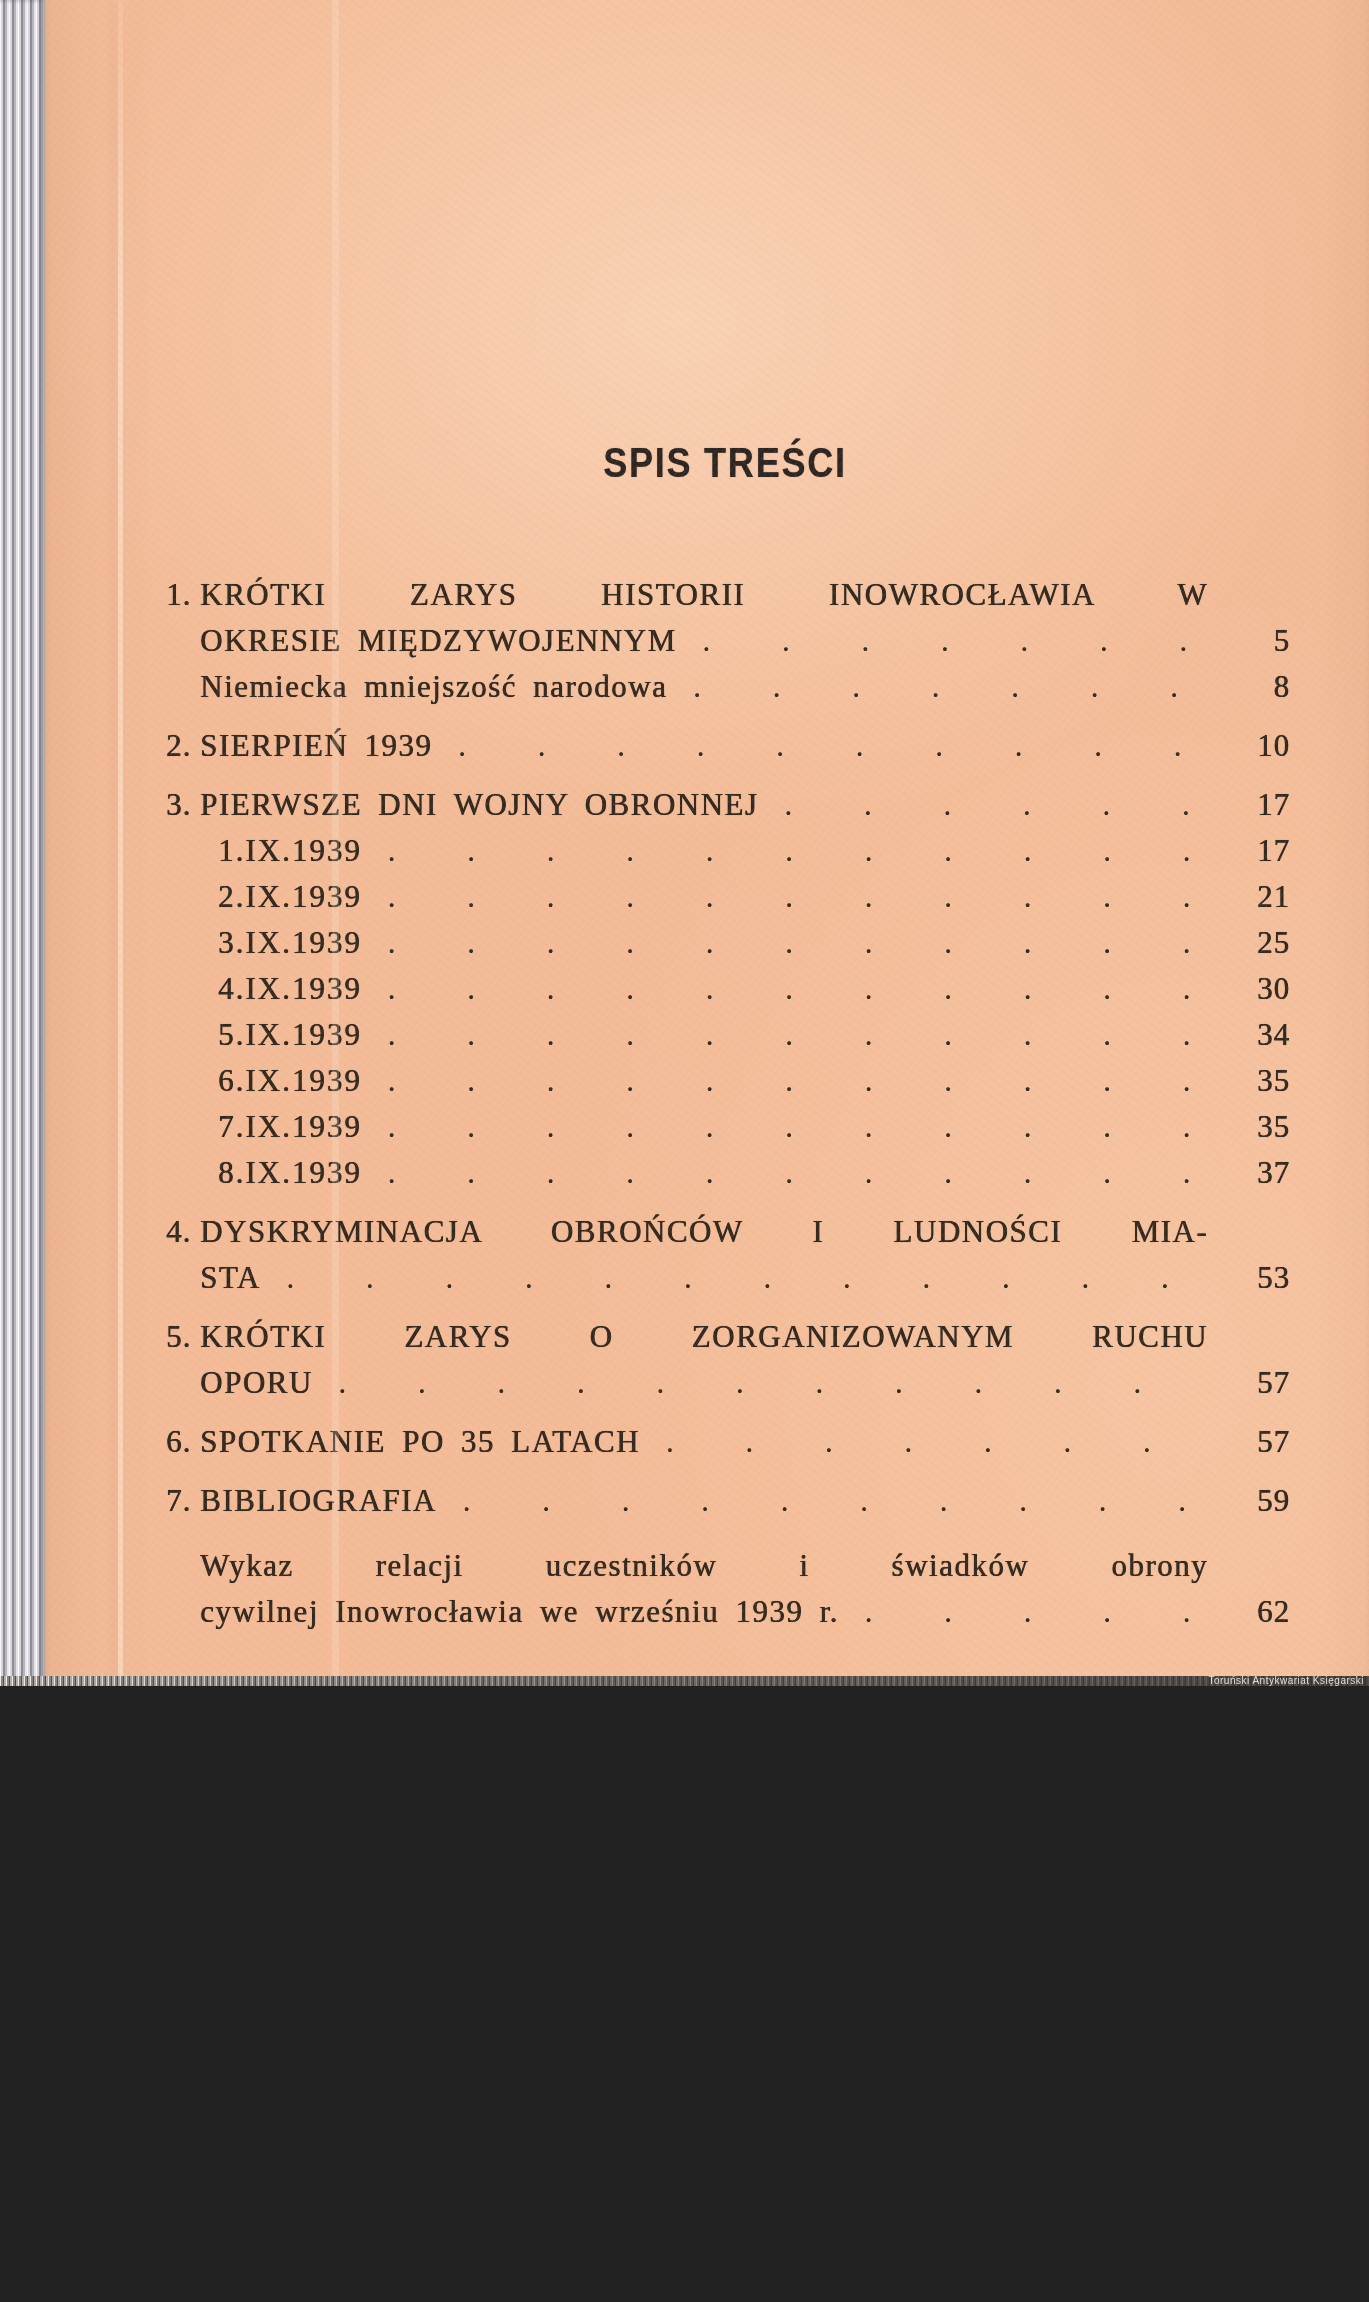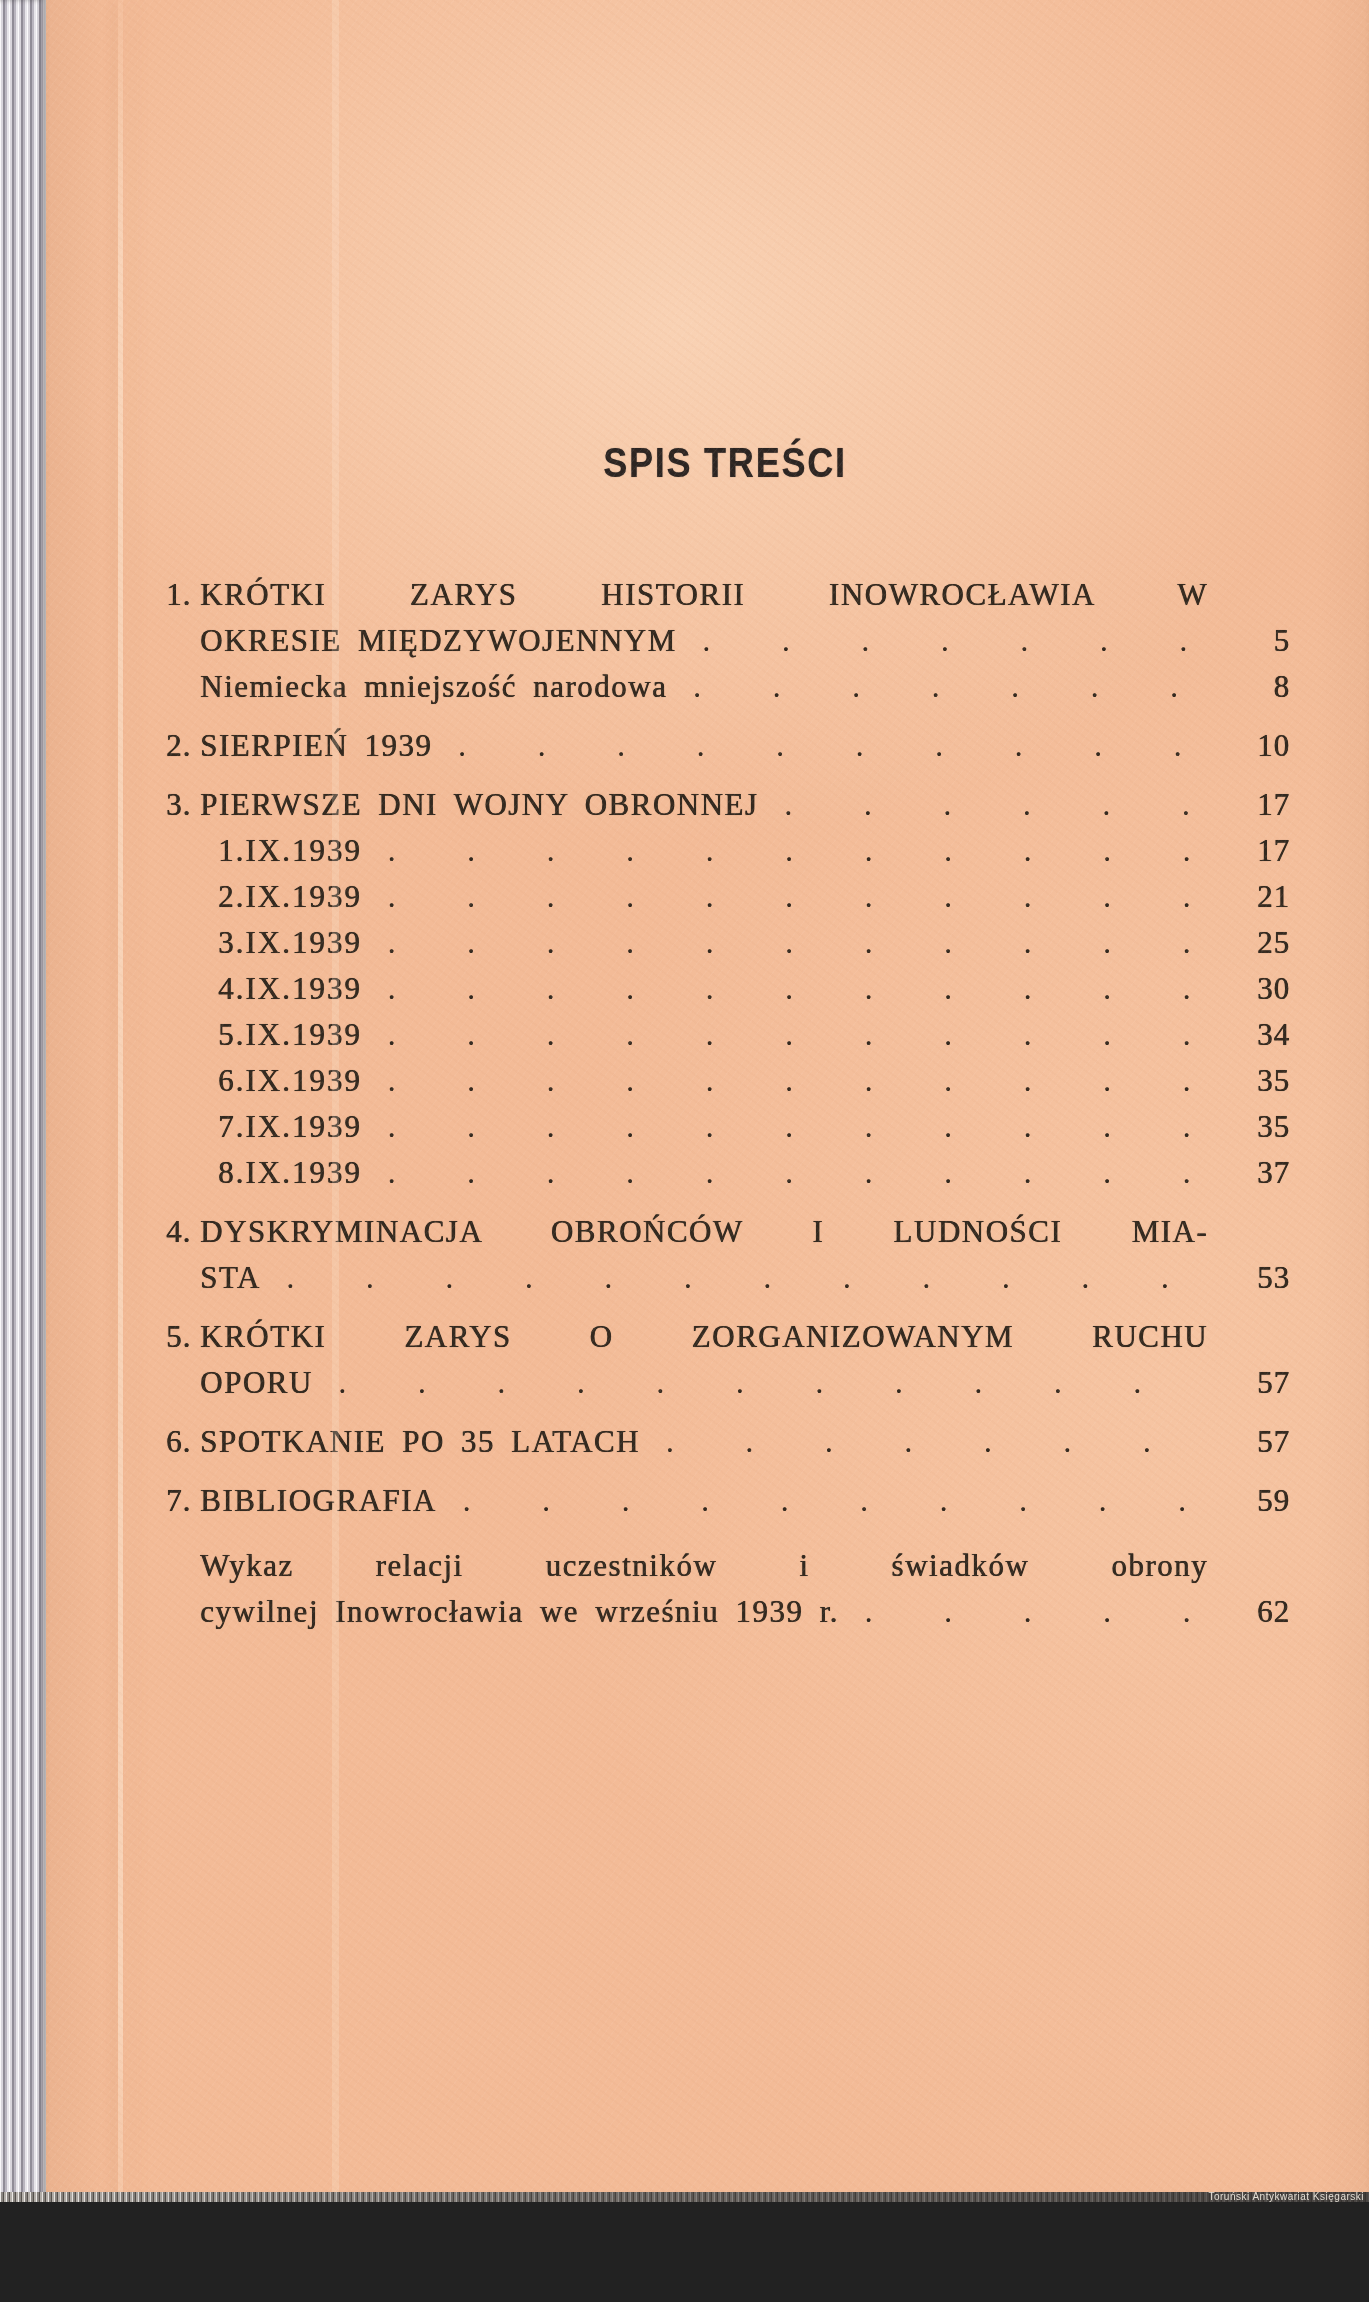--- a/index.html
+++ b/index.html
@@ -5,21 +5,21 @@
   :root{
     --paper:#f3bb97;
     --ink:#33291f;
     --title-ink:#2c2522;
     --scan-bg:#46423f;
   }
   *{margin:0;padding:0;box-sizing:border-box;}
   html,body{background:#222;}
   .scan{
     position:relative;
-    width:1369px;height:2202px;
+    width:1369px;height:1686px;
     background:var(--scan-bg);
     overflow:hidden;
     font-family:"Liberation Serif", serif;
   }
   
   .edge-stripes{
     position:absolute;left:0;top:0;width:46px;height:100%;
     background:repeating-linear-gradient(90deg,
       #fbfafc 0 1px,#d8d5dc 1px 3px,#908c97 3px 5px,#b9b5bf 5px 7px,#e7e5ea 7px 9px);
     box-shadow:inset -4px 0 5px rgba(40,34,30,.35);

